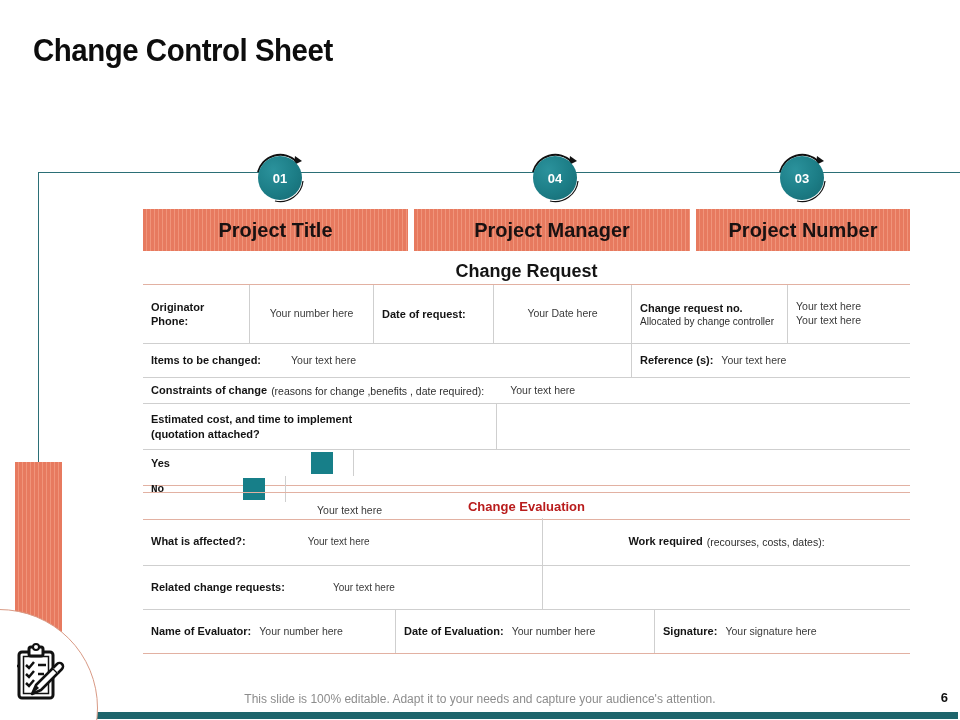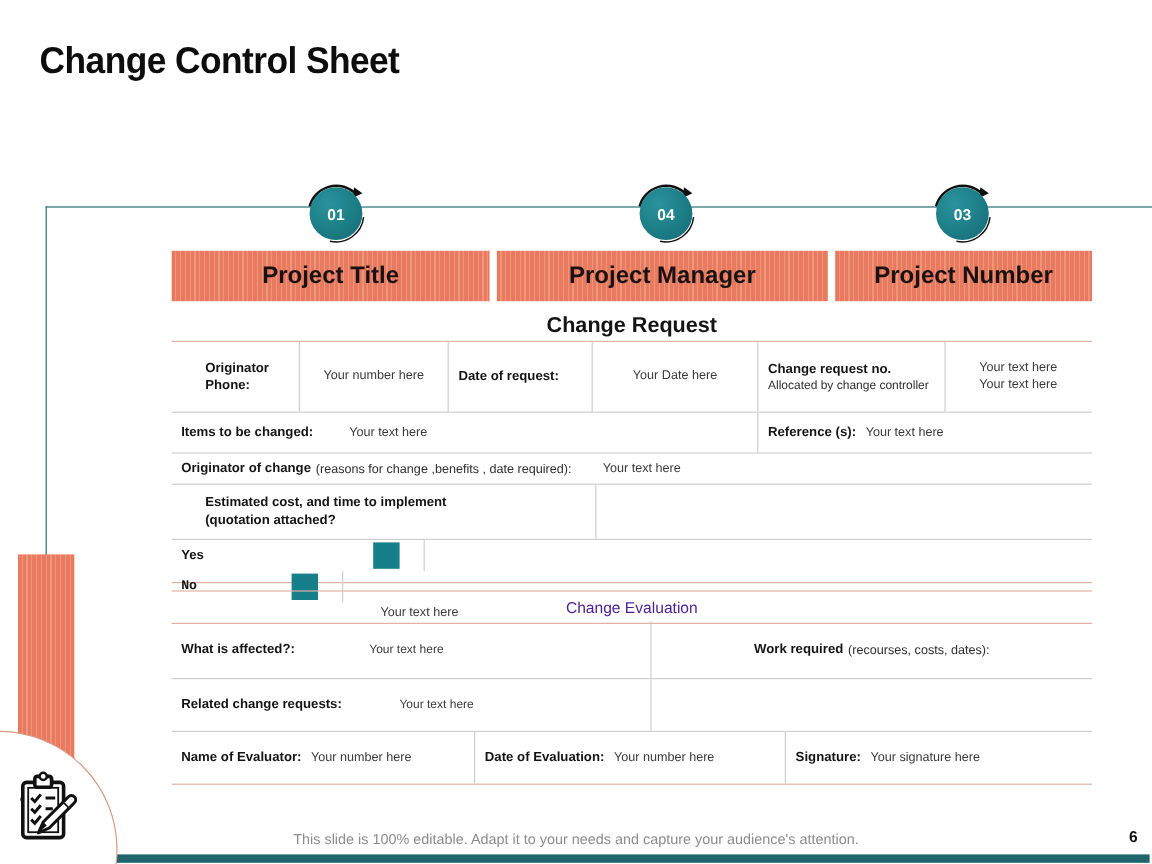--- a/index.html
+++ b/index.html
@@ -37,27 +37,27 @@
   .cell{box-sizing:border-box;display:flex;align-items:center;padding:2px 8px;}
   .cell.center{justify-content:center;}
   .cell.col{flex-direction:column;align-items:flex-start;justify-content:center;}
   .bdr-r{border-right:1px solid #cfcfcf;}
   .gray-b{border-bottom:1px solid #cfcfcf;}
   .salmon-t{border-top:1px solid #e2b1a2;}
   .salmon-b{border-bottom:1px solid #e2b1a2;}
   .lbl{font-weight:bold;font-size:11px;color:#141414;line-height:1.3;}
   .val{font-size:10.5px;color:#3a3a3a;line-height:1.3;}
   .hint{font-weight:normal;font-size:10.5px;color:#2e2e2e;}
-  .pre{white-space:pre-line;margin-left:20px;}
+  .pre{white-space:pre-line;}
   .chk{width:22px;height:22px;background:#177f89;}
 
   .ce-head{position:absolute;left:143px;top:208px;width:767px;height:26px;
       border-top:1px solid #e2b1a2;border-bottom:1px solid #e2b1a2;
       display:flex;align-items:center;justify-content:center;
-      font-weight:normal;font-size:13px;color:#4c1d95;}
+      font-weight:bold;font-size:13px;color:#b91c1c;}
 
   
   .stripe-bar{position:absolute;left:15px;top:462px;width:47px;height:180px;z-index:1;
       background:repeating-linear-gradient(90deg,#e77a5f 0,#e77a5f 3px,#f0947a 3px,#f0947a 4px);}
   .deco-circle{position:absolute;left:-100px;top:609px;width:196px;height:196px;border-radius:50%;
       background:#fff;border:1px solid #d99a85;z-index:2;}
   .clip-icon{position:absolute;left:5px;top:640px;z-index:3;}
 
   
   .footer{position:absolute;left:0;right:0;top:692px;text-align:center;
@@ -150,21 +150,21 @@
         <span class="val" style="margin-left:30px;">Your text here</span>
       </div>
       <div class="cell" style="width:278px;">
         <span class="lbl">Reference (s):</span>
         <span class="val" style="margin-left:8px;">Your text here</span>
       </div>
     </div>
 
     <div class="row gray-b" style="top:94px;height:26px;">
       <div class="cell" style="width:767px;">
-        <span class="lbl">Originator of change</span>
+        <span class="lbl">Constraints of change</span>
         <span class="hint" style="margin-left:4px;">(reasons for change ,benefits , date required):</span>
         <span class="val" style="margin-left:26px;">Your text here</span>
       </div>
     </div>
 
     <div class="row gray-b" style="top:120px;height:46px;">
       <div class="cell bdr-r" style="width:354px;">
         <span class="lbl pre">Estimated cost, and time to implement
 (quotation attached?</span>
       </div>

